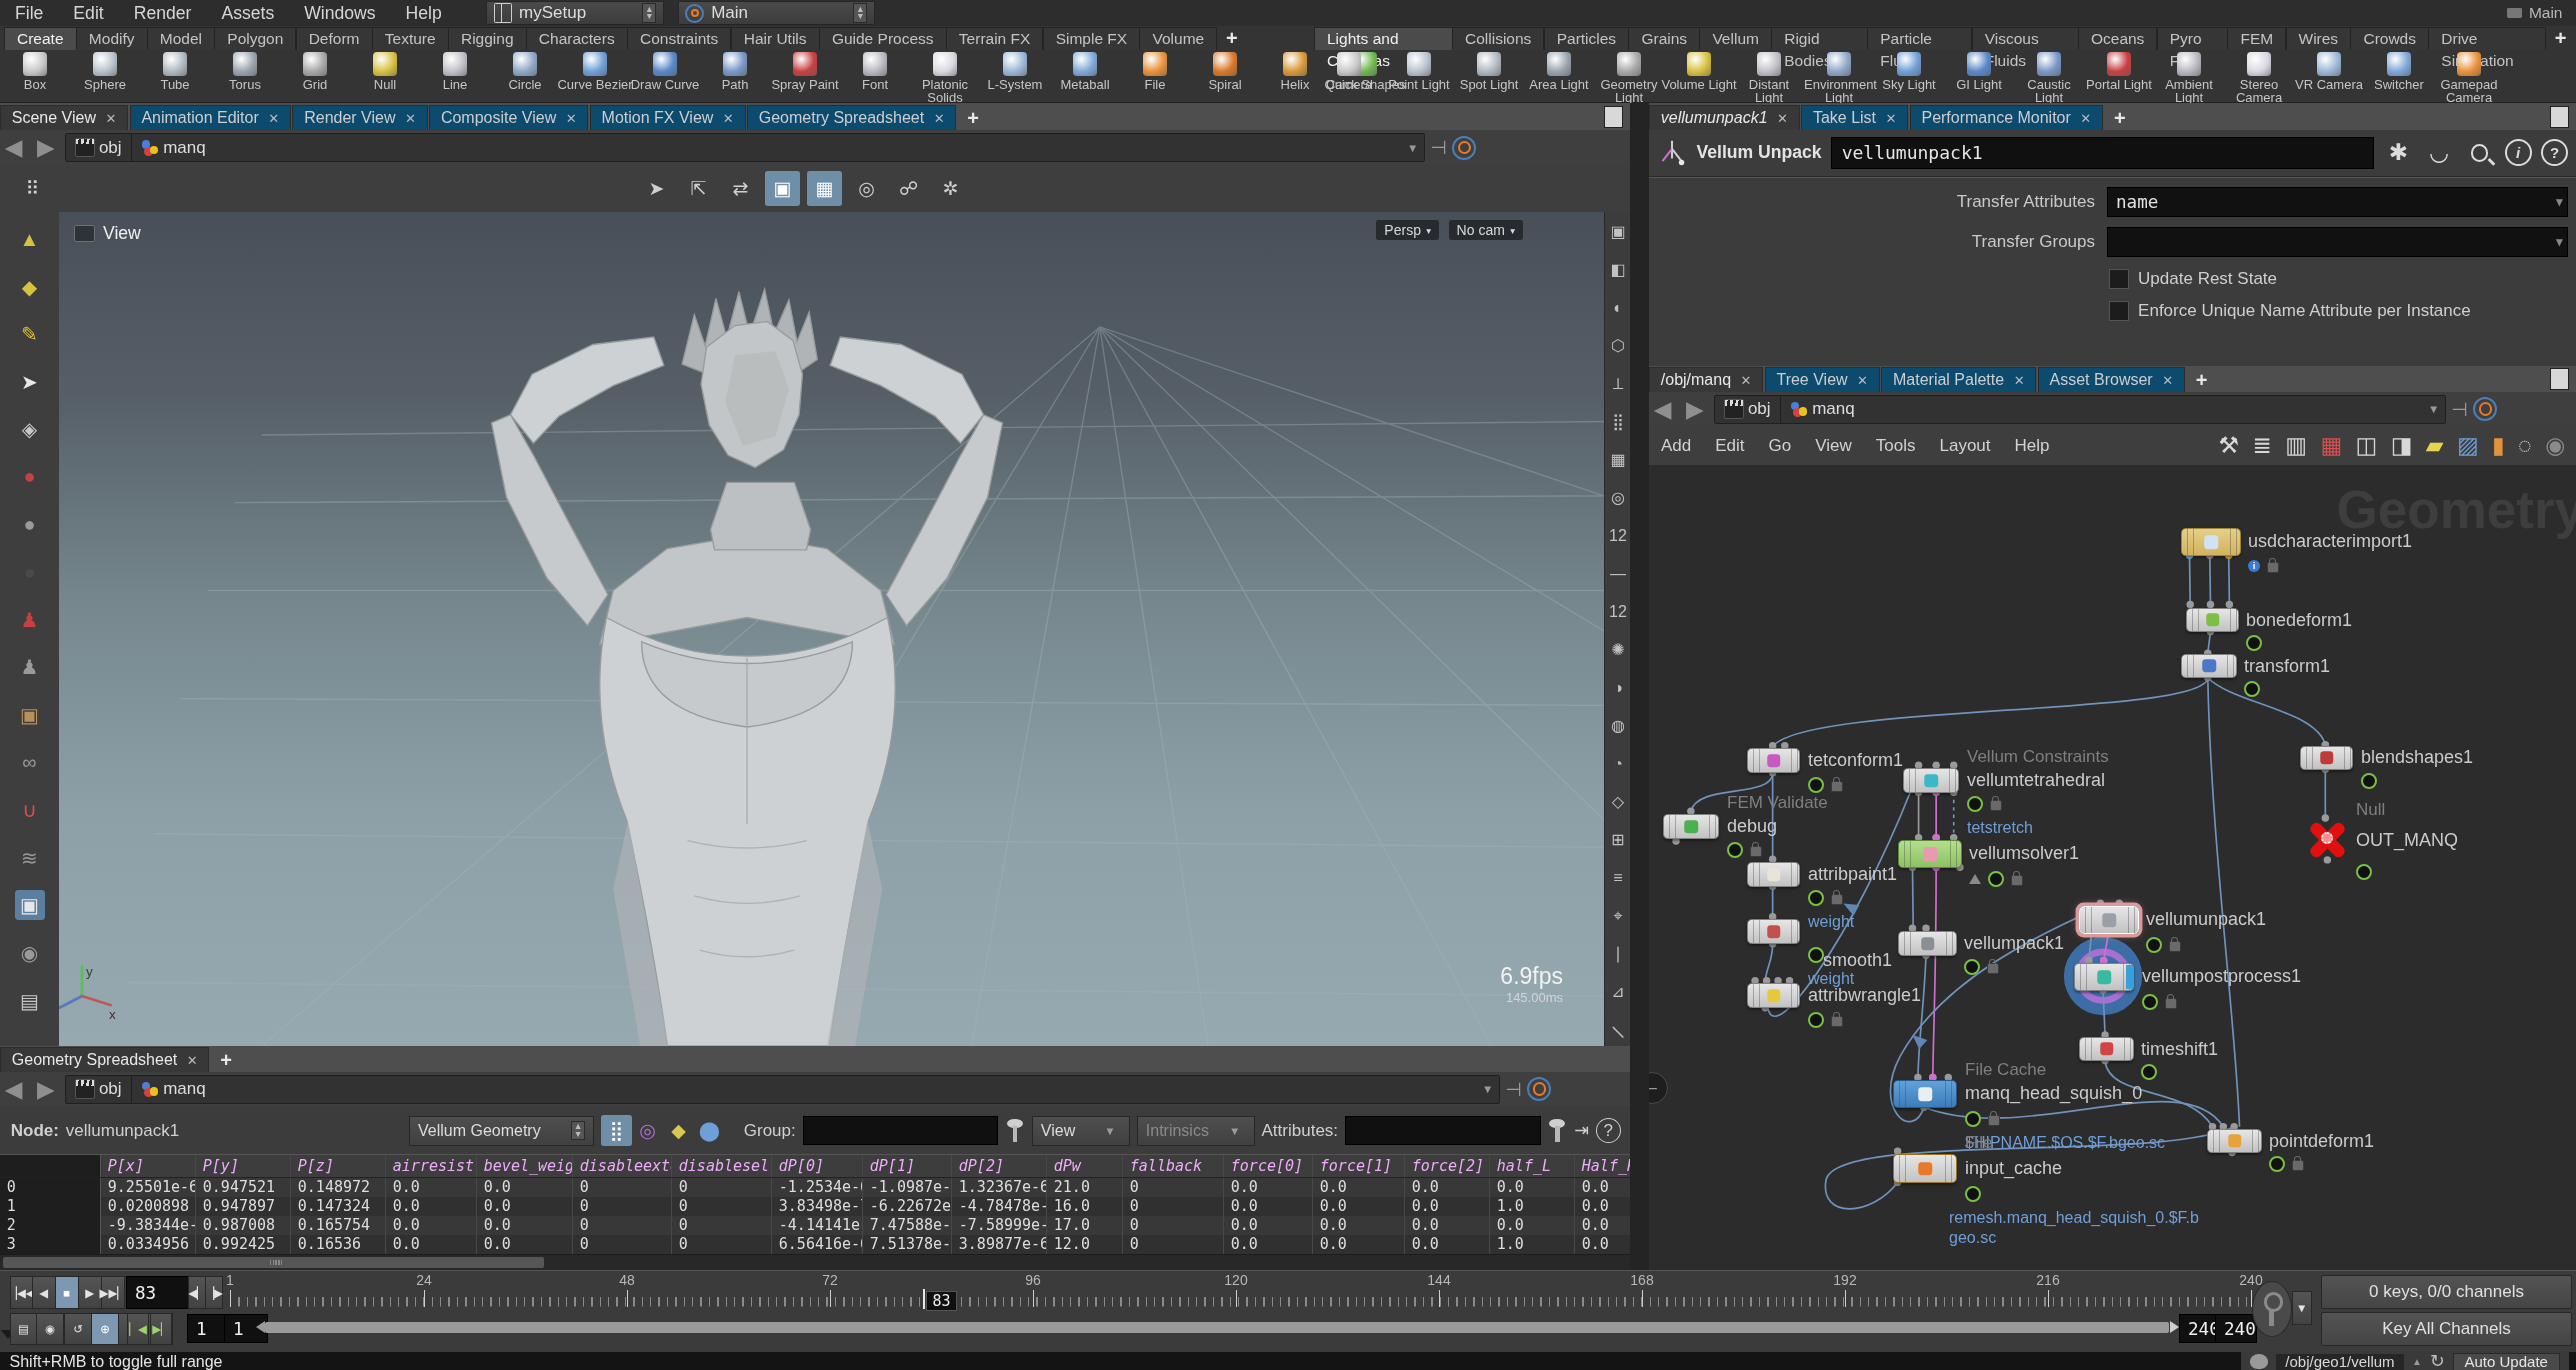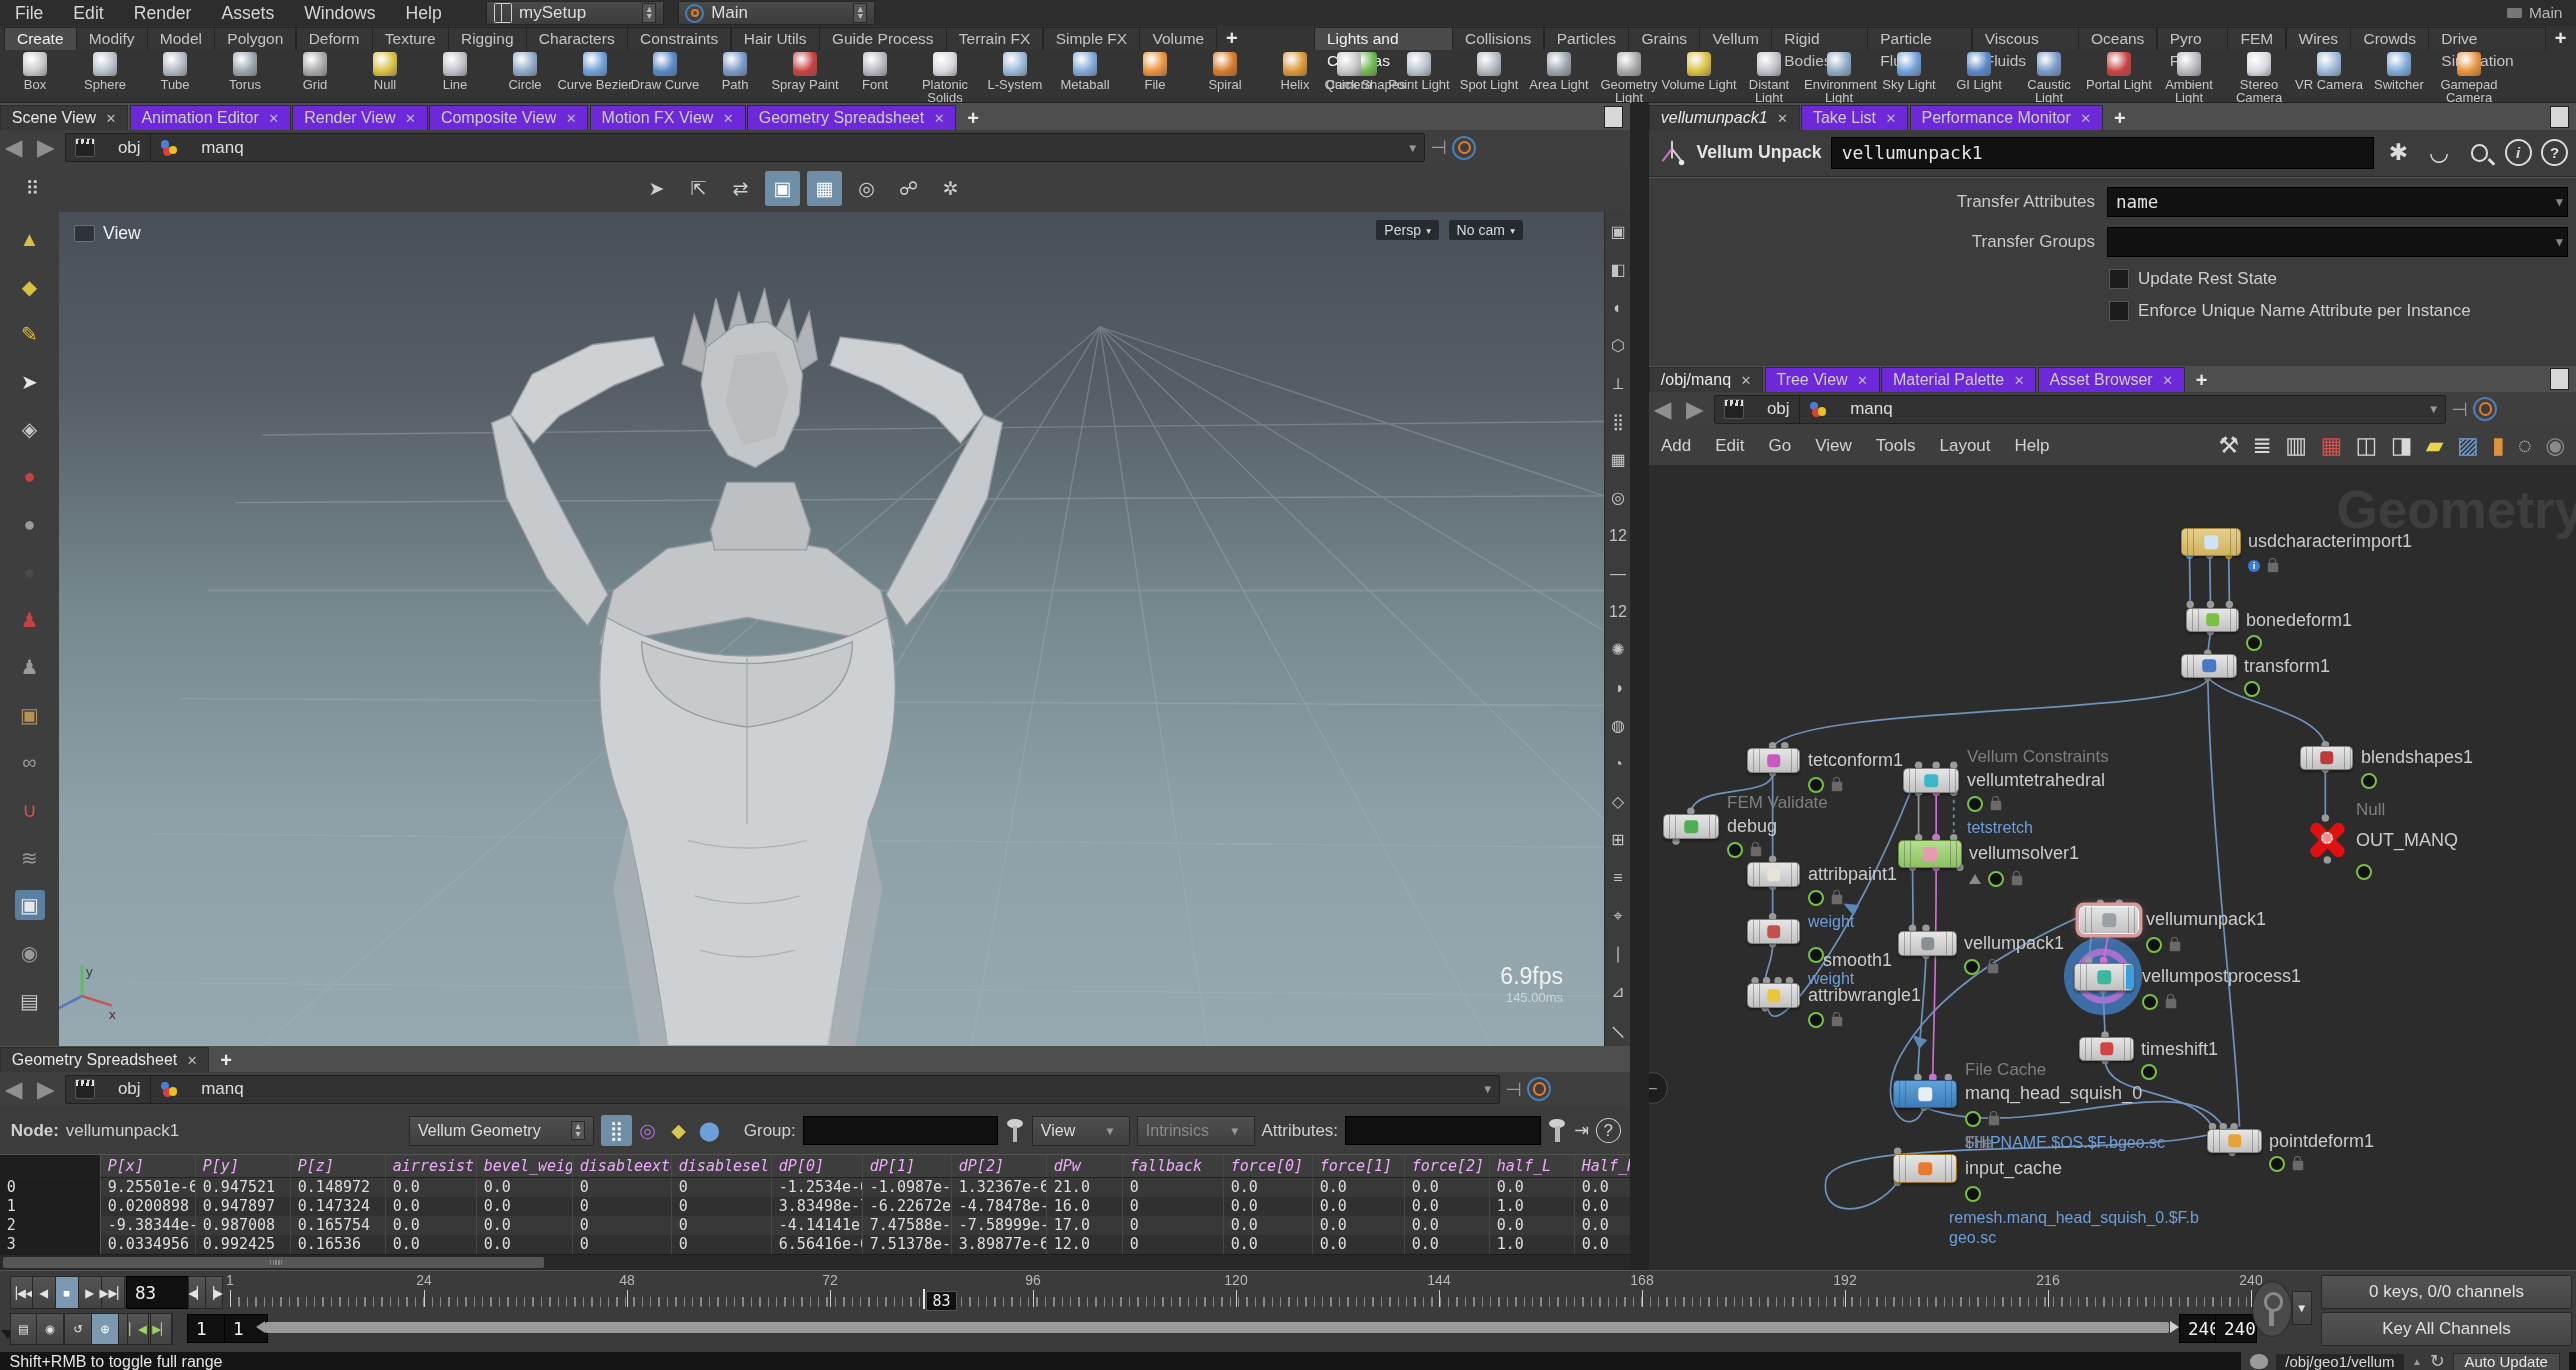--- a/index.html
+++ b/index.html
@@ -23,30 +23,30 @@
   .shelf-tab.active{background:#4b4b4b;color:#f0f0f0;}
   .plus{color:#e8e8e8;font-size:20px;padding:0 9.5px;font-weight:bold;}
   .tools{position:absolute;top:25px;height:50px;display:flex;align-items:flex-start;}
   .tool{width:70px;display:flex;flex-direction:column;align-items:center;gap:1.4px;padding-top:1.4px;}
   .tool .ticon{width:24px;height:24px;border-radius:4px;}
   .tool .tlabel{font-size:13px;color:#c6c6c6;text-align:center;line-height:13.5px;white-space:nowrap;}
   .tool.wrap .tlabel{white-space:normal;width:70px;}
   
   .tabbar{background:#4e4e4e;display:flex;align-items:flex-end;border-bottom:0.7px solid #2a2a2a;}
   .ptab{height:24px;display:flex;align-items:center;gap:9.5px;padding:0 10.8px;font-size:16px;color:#cecece;
-        background:#6d28d9;border:0.7px solid #2c2c2c;border-bottom:none;margin-right:1.4px;}
+        background:#0c4a6e;border:0.7px solid #2c2c2c;border-bottom:none;margin-right:1.4px;}
   .ptab.active{background:#383838;color:#e8e8e8;}
   .ptab .x{color:#bbb;font-size:13px;}
   .panebox{width:17.6px;height:20px;background:#d8d8d8;border:0.7px solid #222;}
   
   .pathbar{background:#3f3f3f;display:flex;align-items:center;gap:5.4px;border-bottom:0.7px solid #2a2a2a;}
   .navarrow{width:27px;height:27px;color:#8f8f8f;font-size:23px;line-height:27px;text-align:center;}
   .pathfield{flex:0 0 auto;height:27px;background:#323232;border:0.7px solid #1f1f1f;border-radius:2px;
              display:flex;align-items:center;font-size:17px;color:#ddd;position:relative;}
-  .crumb{display:flex;align-items:center;gap:23px;padding:0 9.5px;height:100%;}
+  .crumb{display:flex;align-items:center;gap:4px;padding:0 9.5px;height:100%;}
   .crumb + .crumb{border-left:0.7px solid #1f1f1f;}
   .clapper{width:17.6px;height:17.6px;background:#222;border:0.7px solid #555;border-radius:2px;position:relative;}
   .clapper::before{content:"";position:absolute;left:0;top:0;right:0;height:5.4px;
        background:repeating-linear-gradient(100deg,#ddd 0 2.7px,#222 2.7px 5.4px);}
   .tricolor{width:17.6px;height:17.6px;position:relative;}
   .tricolor i{position:absolute;border-radius:50%;}
   .dd-arrow{color:#9a9a9a;font-size:11.5px;margin-left:auto;padding-right:5.4px;}
   .pin-icon{color:#9a9a9a;font-size:19px;}
   .target-icon{width:20px;height:20px;border-radius:50%;border:2.7px solid #4a7fb5;position:relative;}
   .target-icon::after{content:"";position:absolute;inset:3.4px;border-radius:50%;border:2px solid #e87a2a;}

